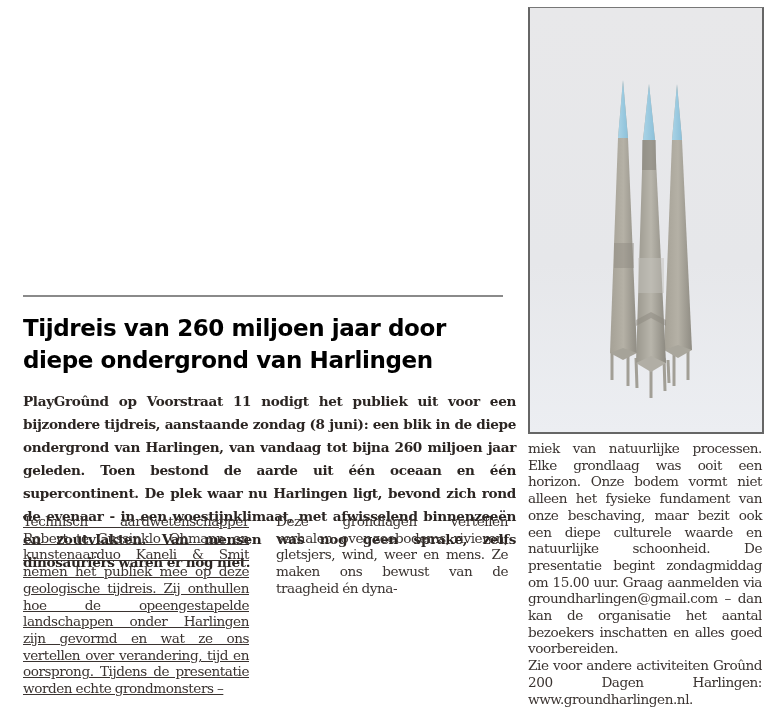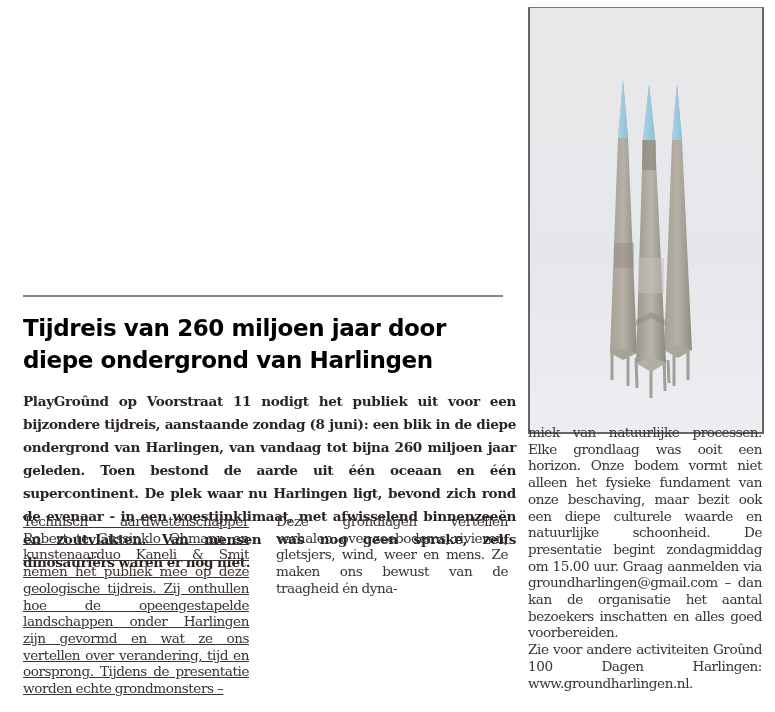--- a/index.html
+++ b/index.html
@@ -28,21 +28,21 @@
     .col {
       position: absolute; top: 513px; width: 226px;
       font-family: "DejaVu Serif", "Liberation Serif", serif;
       font-size: 13.6px; line-height: 16.7px; color: #3a3330;
       text-align: justify; margin: 0;
       letter-spacing: -0.45px; word-spacing: -0.4px;
     }
     .col p { margin: 0; }
     .col-1 { left: 23px; text-decoration: underline; }
     .col-2 { left: 276px; width: 232px; }
-    .col-3 { left: 528px; top: 424px; width: 234px; }
+    .col-3 { left: 528px; top: 440px; width: 234px; }
 
     
     .photo {
       position: absolute; left: 528px; top: 7px; width: 232px; height: 424px;
       border-left: 2px solid #666; border-top: 1px solid #777;
       border-right: 2px solid #666; border-bottom: 2px solid #666;
       background: linear-gradient(#e8e8ea 0%, #e6e7ea 60%, #eceef2 100%);
       overflow: hidden;
     }
     .photo svg { display: block; }
@@ -115,16 +115,16 @@
   <div class="col col-1">
     <p>Technisch aardwetenschapper Robert te Gussinklo Ohmann en kunstenaarduo Kaneli &amp; Smit nemen het publiek mee op deze geologische tijdreis. Zij onthullen hoe de opeengestapelde landschappen onder Harlingen zijn gevormd en wat ze ons vertellen over verandering, tijd en oorsprong. Tijdens de presentatie worden echte grondmonsters –</p>
   </div>
 
   <div class="col col-2">
     <p>Deze grondlagen vertellen verhalen: over zeebodems, rivieren, gletsjers, wind, weer en mens. Ze maken ons bewust van de traagheid én dyna-</p>
   </div>
 
   <div class="col col-3">
     <p>miek van natuurlijke processen. Elke grondlaag was ooit een horizon. Onze bodem vormt niet alleen het fysieke fundament van onze beschaving, maar bezit ook een diepe culturele waarde en natuurlijke schoonheid. De presentatie begint zondagmiddag om 15.00 uur. Graag aanmelden via groundharlingen@gmail.com – dan kan de organisatie het aantal bezoekers inschatten en alles goed voorbereiden.</p>
-    <p>Zie voor andere activiteiten Groûnd 100 Dagen Harlingen: www.groundharlingen.nl.</p>
+    <p>Zie voor andere activiteiten Groûnd 200 Dagen Harlingen: www.groundharlingen.nl.</p>
   </div>
 
 </div>
 
 </body></html>

